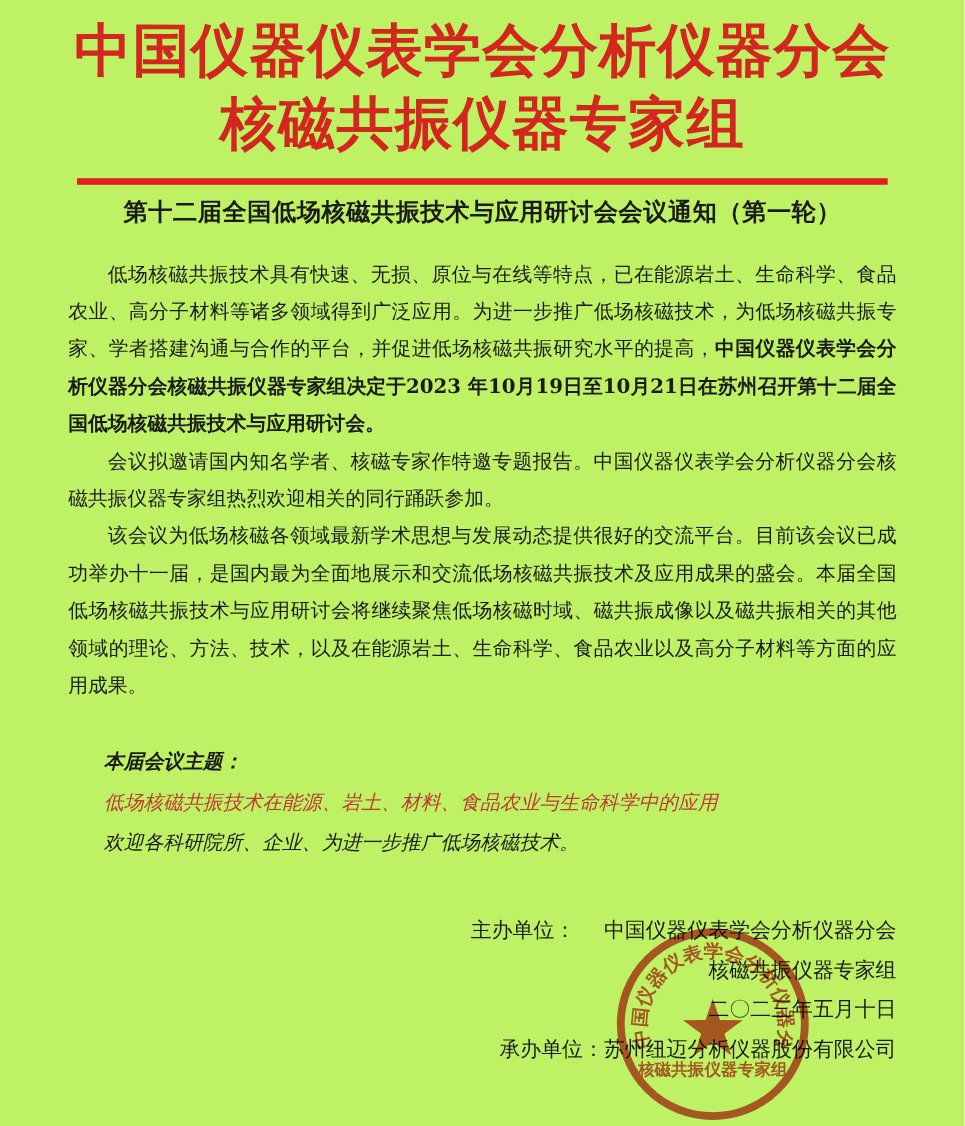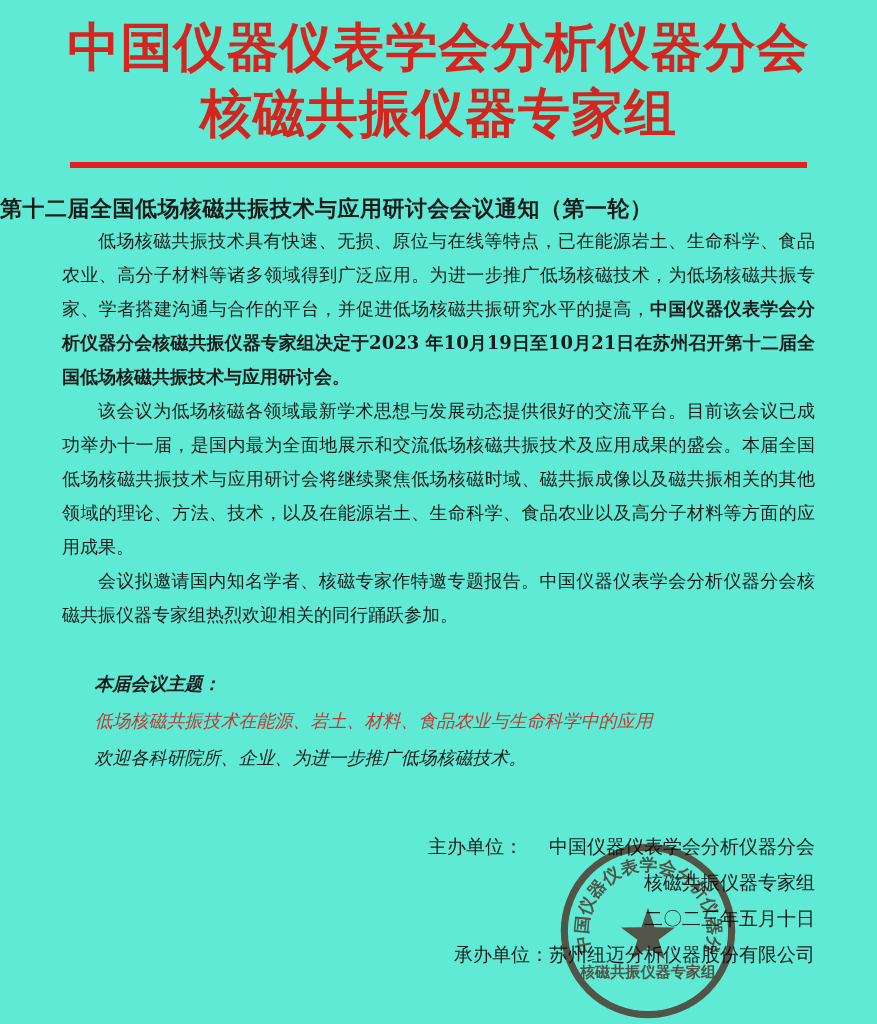--- a/index.html
+++ b/index.html
@@ -1,19 +1,19 @@
 <!DOCTYPE html>
 <html lang="zh"><head>
 <meta charset="utf-8">
 <style>
   html,body { margin:0; padding:0; background:#ffffff; }
   .page {
     position:relative;
     width:877px; height:1024px;
-    background:#5eead4;
+    background:#bef264;
     overflow:hidden;
     font-family:"DejaVu Serif","Liberation Serif",serif;
     color:#1b1b1b;
   }
   
   .letterhead { padding-top:14px; text-align:center; }
   .title-line {
     margin:0;
     color:#d2261f;
     font-weight:bold;
@@ -22,35 +22,36 @@
     letter-spacing:1px;
   }
   .divider {
     position:absolute;
     left:70px; top:162px;
     width:737px; height:6px;
     background:#e2211f;
   }
   
   .notice-title {
-    margin:48px 0 0 0;
+    margin:32px 0 0 0;
+    text-align:center;
     font-size:22px;
     font-weight:bold;
     letter-spacing:0.5px;
   }
   
   .content { padding:0 62px; }
   .body-p {
     margin:0;
     font-size:18px;
     line-height:34px;
     text-align:justify;
     text-indent:2em;
   }
-  .body-p.first { }
+  .body-p.first { margin-top:25px; }
   .bold { font-weight:bold; }
   
   .theme { margin-top:33px;font-style:italic; }
   .theme p {
     margin:0;
     font-size:18px;
     line-height:37px;
     text-indent:1.8em;
   }
   .theme-label { font-weight:bold; }
@@ -88,22 +89,22 @@
   <div class="letterhead">
     <h1 class="title-line">中国仪器仪表学会分析仪器分会</h1>
     <h1 class="title-line">核磁共振仪器专家组</h1>
   </div>
   <div class="divider"></div>
 
   <h2 class="notice-title">第十二届全国低场核磁共振技术与应用研讨会会议通知（第一轮）</h2>
 
   <div class="content">
     <p class="body-p first"><span>低场核磁共振技术具有快速、无损、原位与在线等特点，已在能源岩土、生命科学、食品农业、高分子材料等诸多领域得到广泛应用。为进一步推广低场核磁技术，为低场核磁共振专家、学者搭建沟通与合作的平台，并促进低场核磁共振研究水平的提高，</span><span class="bold">中国仪器仪表学会分析仪器分会核磁共振仪器专家组决定于2023 年10月19日至10月21日在苏州召开第十二届全国低场核磁共振技术与应用研讨会。</span></p>
+    <p class="body-p">会议拟邀请国内知名学者、核磁专家作特邀专题报告。中国仪器仪表学会分析仪器分会核磁共振仪器专家组热烈欢迎相关的同行踊跃参加。</p>
     <p class="body-p">该会议为低场核磁各领域最新学术思想与发展动态提供很好的交流平台。目前该会议已成功举办十一届，是国内最为全面地展示和交流低场核磁共振技术及应用成果的盛会。本届全国低场核磁共振技术与应用研讨会将继续聚焦低场核磁时域、磁共振成像以及磁共振相关的其他领域的理论、方法、技术，以及在能源岩土、生命科学、食品农业以及高分子材料等方面的应用成果。</p>
-    <p class="body-p">会议拟邀请国内知名学者、核磁专家作特邀专题报告。中国仪器仪表学会分析仪器分会核磁共振仪器专家组热烈欢迎相关的同行踊跃参加。</p>
 
     <div class="theme">
       <p class="theme-label">本届会议主题：</p>
       <p class="theme-topic">低场核磁共振技术在能源、岩土、材料、食品农业与生命科学中的应用</p>
       <p class="theme-welcome">欢迎各科研院所、企业、为进一步推广低场核磁技术。</p>
     </div>
   </div>
 
   <div class="footer">
     <div><span>主办单位：</span><span class="gap">中国仪器仪表学会分析仪器分会</span></div>

